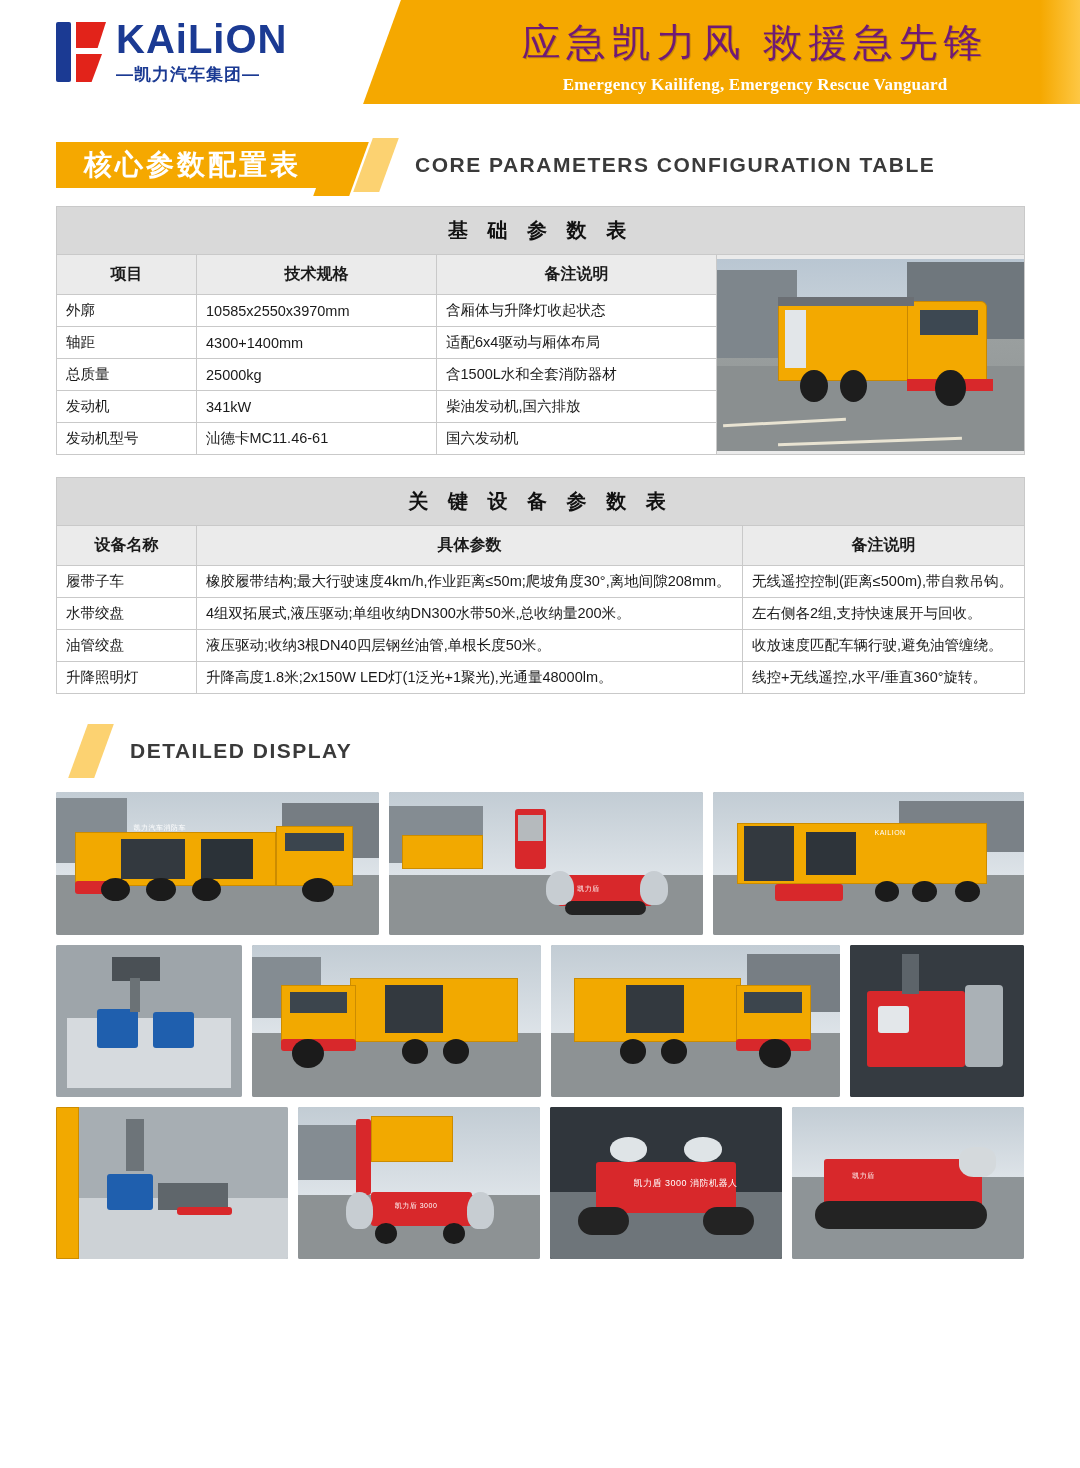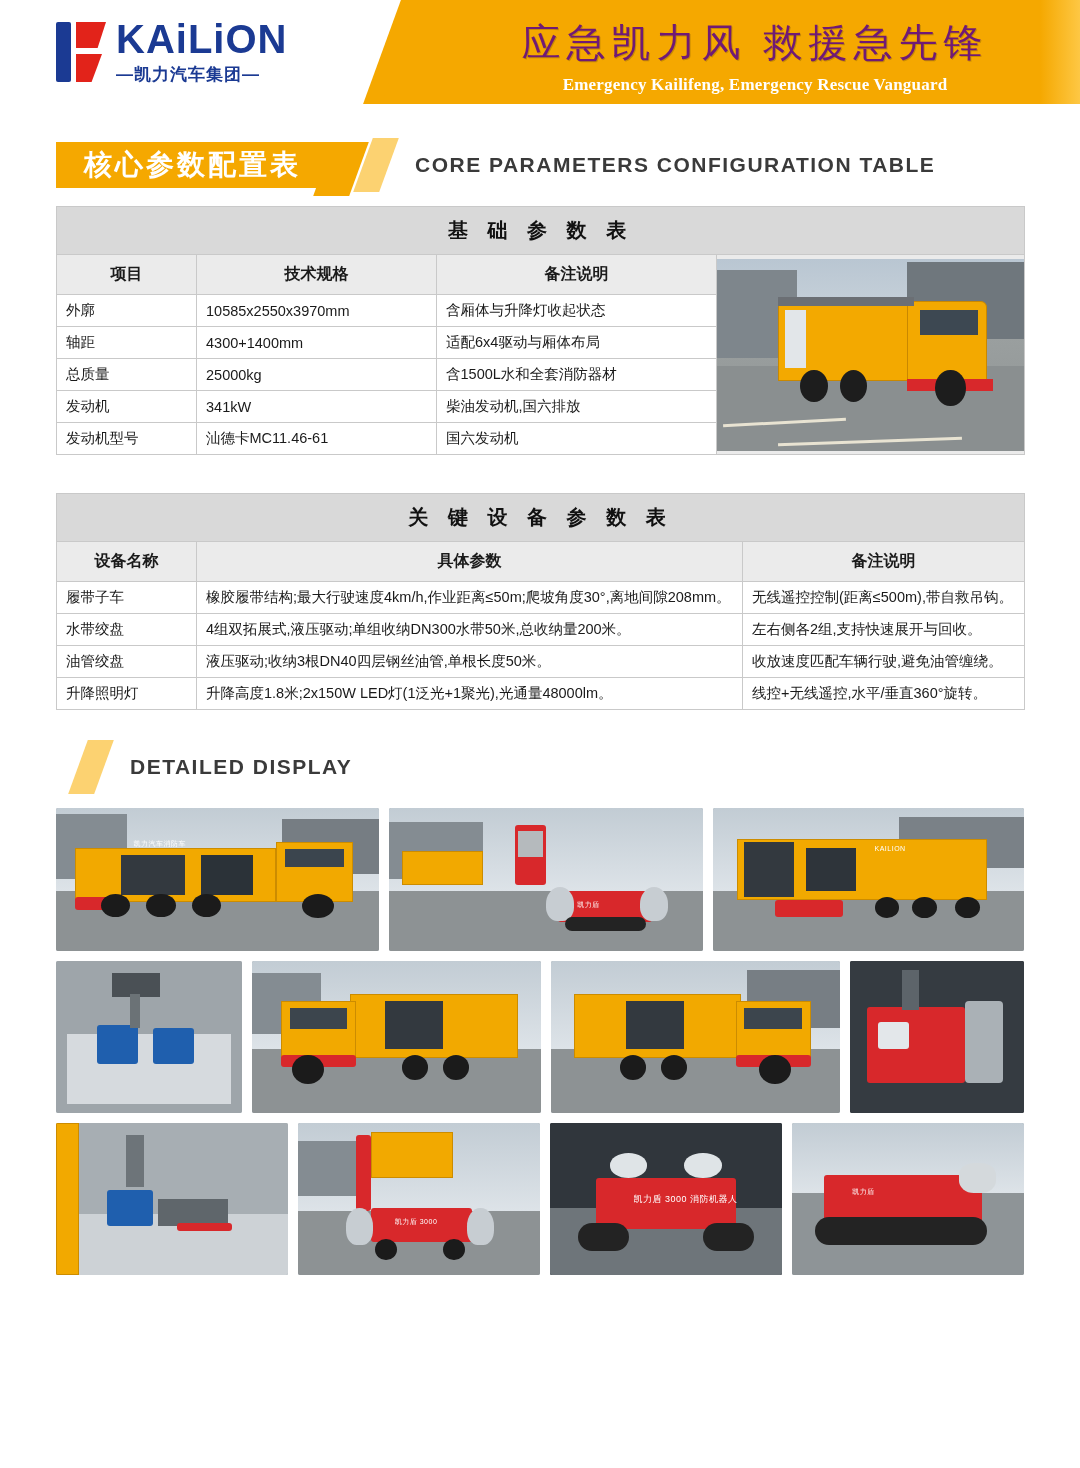--- a/index.html
+++ b/index.html
@@ -277,21 +277,21 @@
       </tr>
       <tr>
         <td class="c-center">发动机型号</td>
         <td class="c-left">汕德卡MC11.46-61</td>
         <td class="c-center">国六发动机</td>
       </tr>
     </tbody>
   </table>
 </div>
 
-<div class="table-wrap" style="margin-top:38px;">
+<div class="table-wrap" style="margin-top:22px;">
   <table>
     <colgroup>
       <col style="width:140px">
         <col style="width:546px">
         <col style="width:282px">
     </colgroup>
     <tbody>
       <tr class="tbl-title">
         <td colspan="3">关 键 设 备 参 数 表</td>
       </tr>

